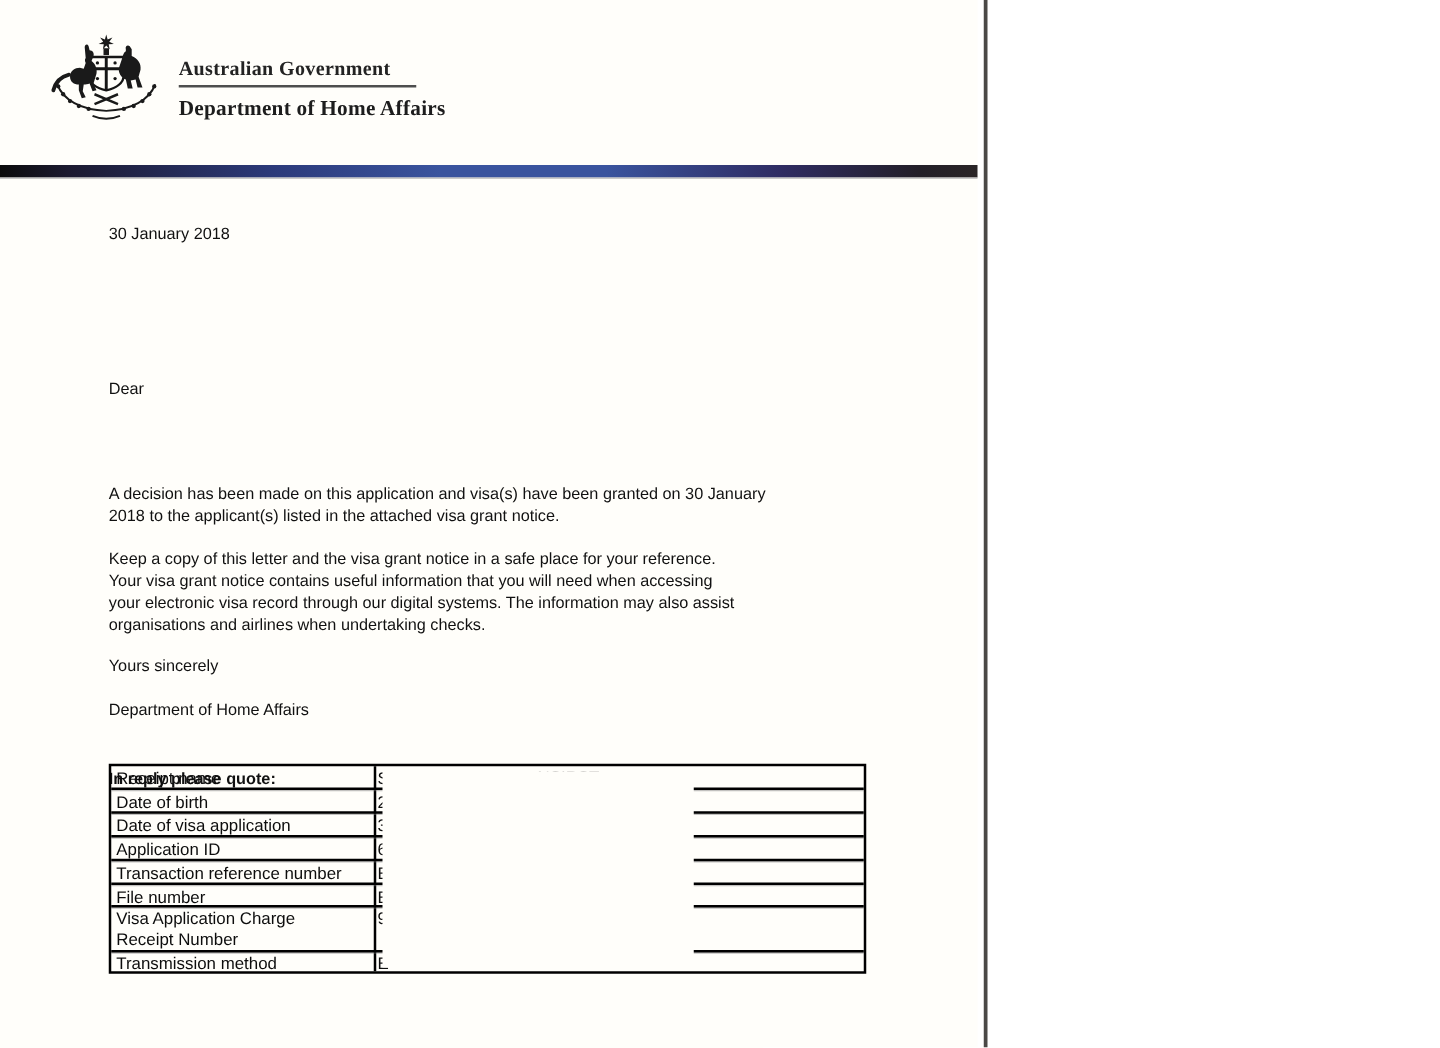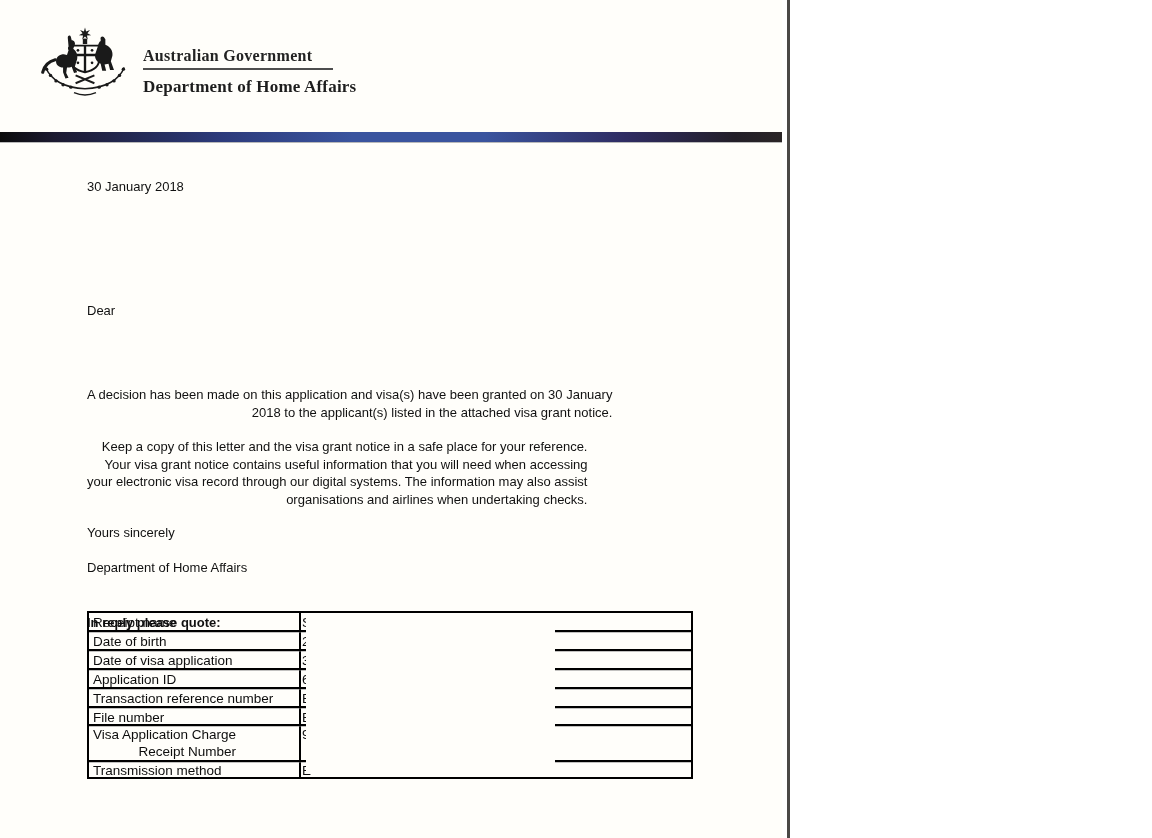--- a/index.html
+++ b/index.html
@@ -2,21 +2,20 @@
 <html><head>
 <meta charset="utf-8">
 <style>
   * { margin:0; padding:0; box-sizing:border-box; }
   html,body { width:1152px; height:838px; background:#ffffff; overflow:hidden; }
   body { font-family:"Liberation Sans", sans-serif; color:#1a1a1a; position:relative; }
 
   .page {
     position:absolute; left:0; top:0; width:782px; height:838px;
     background:#fffefa;
-    text-align:right;
   }
 
   
   .coat-of-arms { position:absolute; left:38px; top:26px; width:94px; height:80px; }
   .gov-title {
     position:absolute; left:143px; top:47px;
     font-family:"Liberation Serif", serif; font-weight:bold; font-size:16px; color:#232323;
     letter-spacing:0.3px;
   }
   .header-divider {

